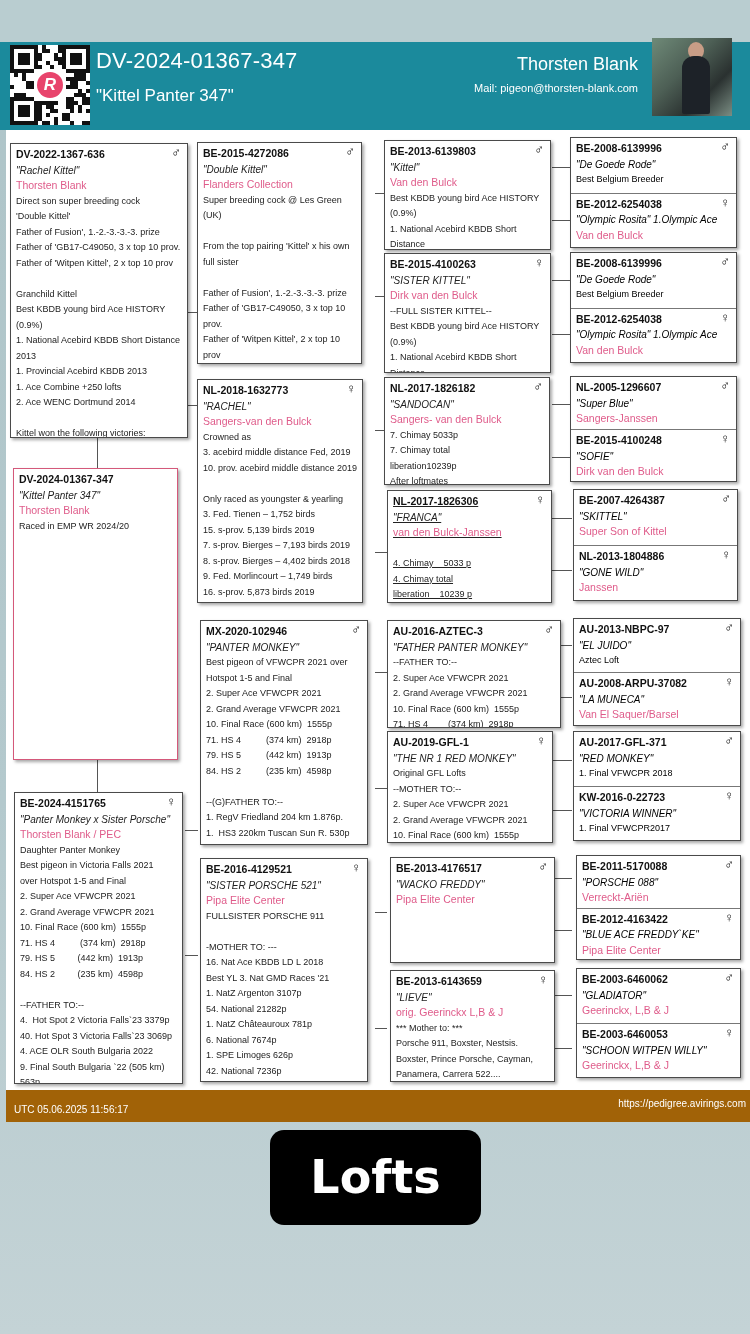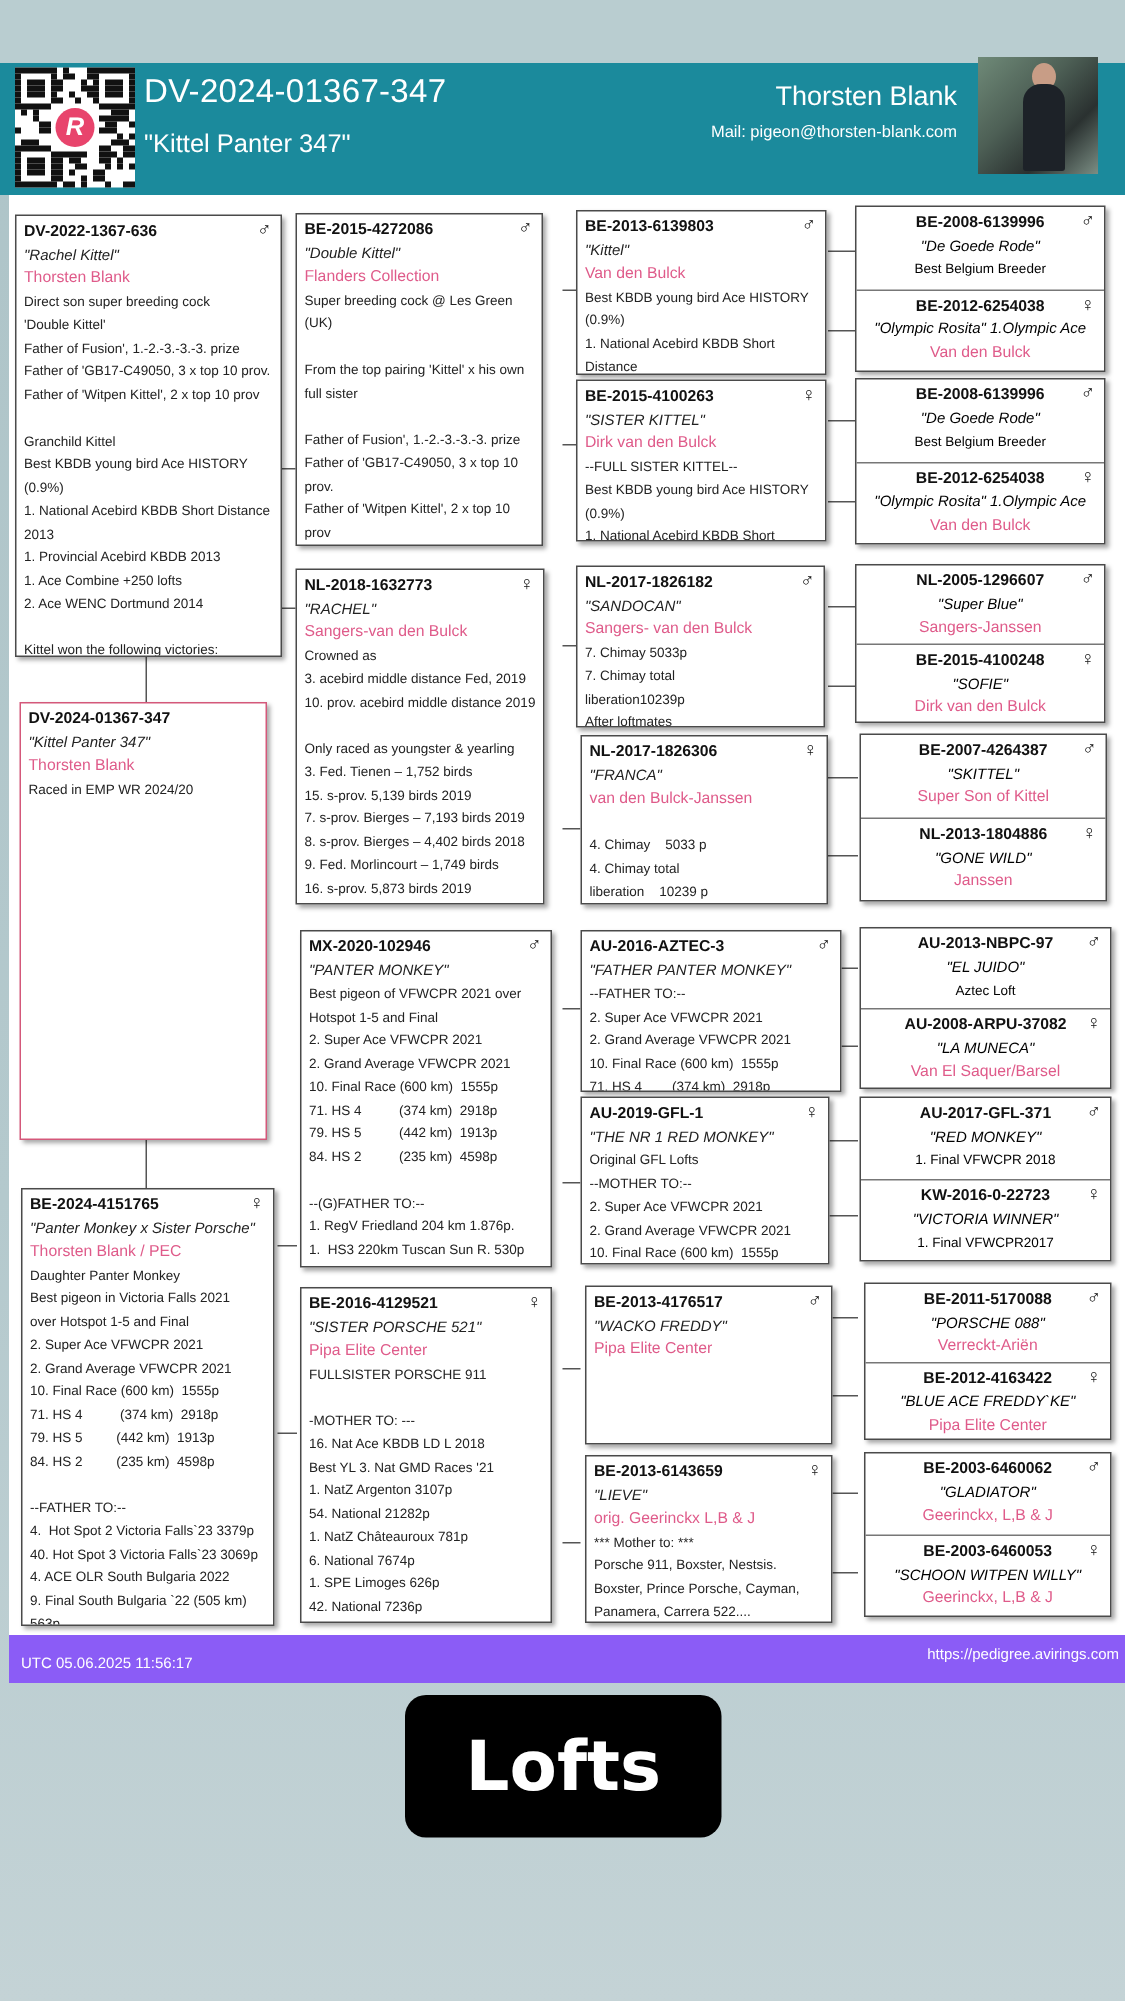--- a/index.html
+++ b/index.html
@@ -14,33 +14,33 @@
     color:#fff;font-weight:bold;font-size:17px;text-align:center;line-height:26px;font-style:italic;}
   .ring{position:absolute;left:96px;top:6px;font-size:22px;letter-spacing:0.2px;}
   .pname{position:absolute;left:96px;top:44px;font-size:17px;}
   .owner{position:absolute;right:112px;top:12px;font-size:18px;}
   .mail{position:absolute;right:112px;top:40px;font-size:11px;}
   .photo{position:absolute;left:652px;top:-4px;width:80px;height:78px;
     background:linear-gradient(135deg,#6f8a78 0%,#4d5f55 40%,#2a3130 70%,#7b8e84 100%);}
   .photo .person{position:absolute;left:30px;top:18px;width:28px;height:58px;background:#1d2228;border-radius:12px 12px 2px 2px;}
   .photo .head{position:absolute;left:36px;top:4px;width:16px;height:18px;background:#c89d86;border-radius:50%;}
   .sheet{position:absolute;left:6px;top:130px;width:744px;height:960px;background:#fff;}
-  .footer{position:absolute;left:6px;top:1090px;width:744px;height:32px;background:#8b5cf6;color:#fff;font-size:10px;}
+  .footer{position:absolute;left:6px;top:1090px;width:744px;height:32px;background:#a16207;color:#fff;font-size:10px;}
   .footer .ts{position:absolute;left:8px;top:14px;}
   .footer .url{position:absolute;right:4px;top:8px;}
   .line{position:absolute;background:#555;}
   .card{position:absolute;background:#fff;border:1.5px solid #4a4a4a;box-shadow:2px 2px 3px rgba(0,0,0,0.35);
     font-size:9px;color:#222;box-sizing:border-box;padding:3px 5px;line-height:15.5px;overflow:hidden;}
   .card.subject{border-color:#d4587a;}
   .card .rid{font-weight:bold;font-size:10.5px;color:#111;}
   .card .nm{font-style:italic;font-size:10px;}
   .card .br{color:#df5b8a;font-size:10.5px;}
   .card .sx{position:absolute;right:6px;top:1px;font-size:13px;color:#111;}
   .card .txt{white-space:pre-wrap;}
-  .pair{position:absolute;background:#fff;border:1.5px solid #4a4a4a;box-shadow:2px 2px 3px rgba(0,0,0,0.35);box-sizing:border-box;text-align:center;}
+  .pair{position:absolute;background:#fff;border:1.5px solid #4a4a4a;box-shadow:2px 2px 3px rgba(0,0,0,0.35);box-sizing:border-box;}
   .pair .half{position:absolute;left:0;width:100%;padding:3px 5px;box-sizing:border-box;font-size:9px;line-height:15.5px;}
   .pair .half.bot{border-top:1.5px solid #777;}
   .pair .rid{font-weight:bold;font-size:10.5px;color:#111;}
   .pair .nm{font-style:italic;font-size:10px;}
   .pair .br{color:#df5b8a;font-size:10.5px;}
   .pair .sx{position:absolute;right:6px;top:1px;font-size:13px;color:#111;}
   .madre{position:absolute;left:270px;top:1130px;width:211px;height:95px;background:#000;border-radius:14px;
     color:#fff;font-family:"DejaVu Sans",sans-serif;font-weight:bold;font-size:46px;text-align:center;line-height:95px;}
 </style>
 </head>
@@ -398,41 +398,41 @@
 <div class="card" style="left:384px;top:140px;width:167px;height:110px;">
     <div class="rid">BE-2013-6139803</div>
     <div class="nm">"Kittel"</div>
     <div class="br">Van den Bulck</div>
     <div class="txt">Best KBDB young bird Ace HISTORY (0.9%)
 1. National Acebird KBDB Short Distance
 2013
 1. Provincial Acebird KBDB 2013</div>
     <span class="sx">♂</span>
   </div>
-<div class="card" style="left:384px;top:253px;width:167px;height:108px;">
+<div class="card" style="left:384px;top:253px;width:167px;height:120px;">
     <div class="rid">BE-2015-4100263</div>
     <div class="nm">"SISTER KITTEL"</div>
     <div class="br">Dirk van den Bulck</div>
     <div class="txt">--FULL SISTER KITTEL--
 Best KBDB young bird Ace HISTORY (0.9%)
 1. National Acebird KBDB Short Distance
 2013</div>
     <span class="sx">♀</span>
   </div>
 <div class="card" style="left:384px;top:377px;width:166px;height:108px;">
     <div class="rid">NL-2017-1826182</div>
     <div class="nm">"SANDOCAN"</div>
     <div class="br">Sangers- van den Bulck</div>
     <div class="txt">7. Chimay 5033p
 7. Chimay total
 liberation10239p
 After loftmates</div>
     <span class="sx">♂</span>
   </div>
-<div class="card" style="left:387px;top:490px;width:165px;height:113px;">
+<div class="card" style="left:387px;top:490px;width:165px;height:113px;text-decoration:underline;">
     <div class="rid">NL-2017-1826306</div>
     <div class="nm">"FRANCA"</div>
     <div class="br">van den Bulck-Janssen</div>
     <div class="txt">
 4. Chimay    5033 p
 4. Chimay total
 liberation    10239 p</div>
     <span class="sx">♀</span>
   </div>
 <div class="card" style="left:387px;top:620px;width:174px;height:108px;">

